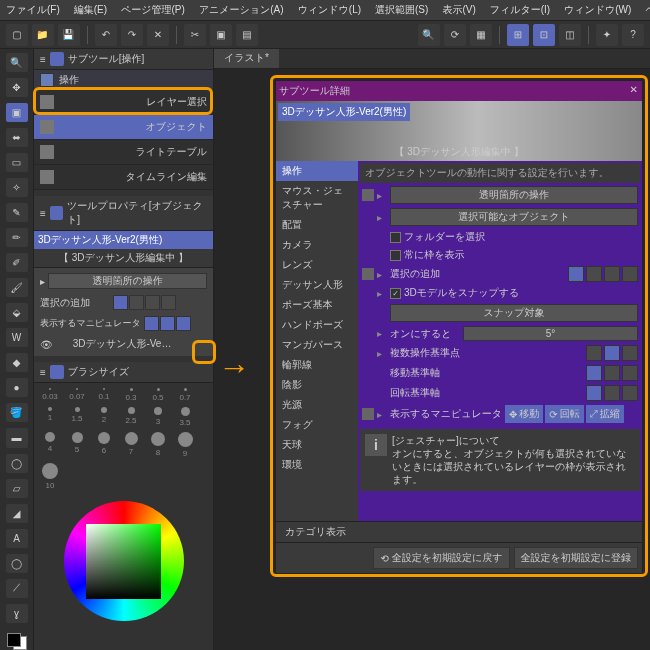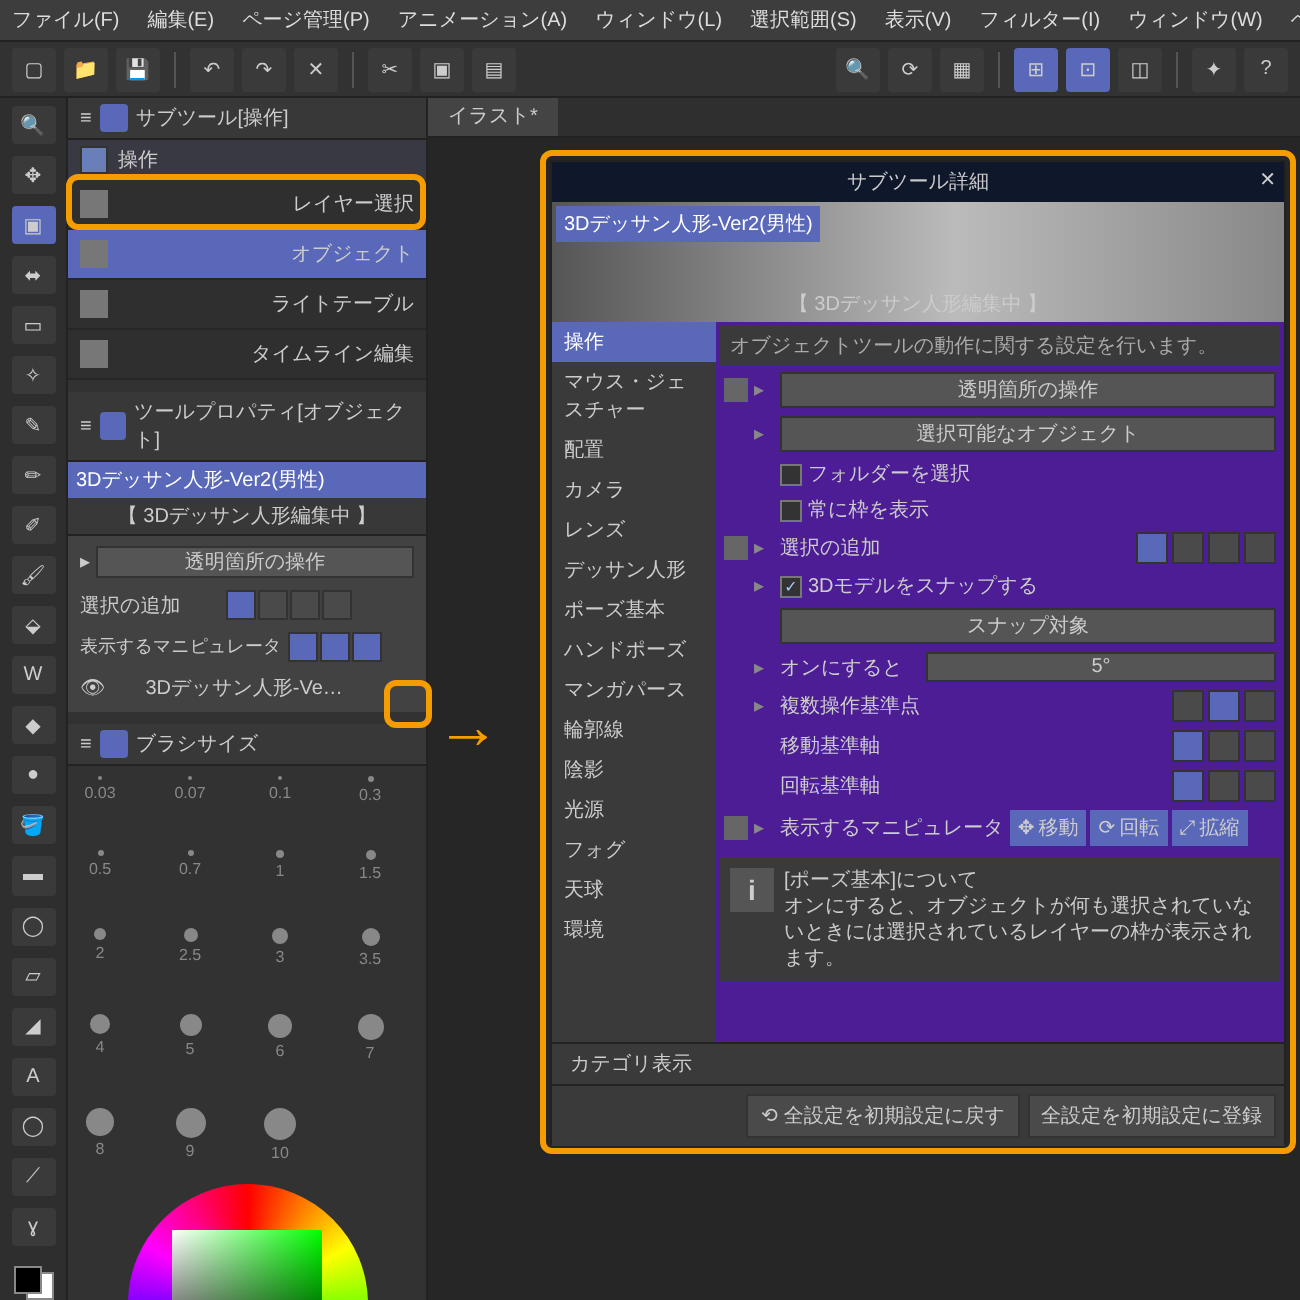--- a/index.html
+++ b/index.html
@@ -34,33 +34,33 @@
 .prop-row{display:flex;align-items:center;padding:3px 2px;gap:3px}
 .prop-row .lbl{flex:0 0 auto;width:70px}
 .prop-row .ctrl{flex:1;background:#555;height:16px;border:1px solid #333}
 .miniicons{display:flex;gap:1px}
 .miniicons .mi{width:15px;height:15px;background:#4a4a4a;border:1px solid #333}
 .miniicons .mi.sel{background:#5968b8}
 .wrench{position:absolute;right:-8px;top:350px;width:20px;height:20px;background:#444;border:1px solid #222}
 .arrow{position:absolute;left:218px;top:345px;color:#f59c00;font-size:32px;font-weight:bold}
 .hl2{top:340px;left:192px;width:24px;height:24px;border-radius:6px}
 .brush-panel{margin-top:6px}
-.brush-dots{display:flex;flex-wrap:wrap;gap:23px;padding:5px}
+.brush-dots{display:flex;flex-wrap:wrap;gap:5px;padding:5px}
 .bd{display:flex;flex-direction:column;align-items:center;width:22px}
 .bd .c{border-radius:50%;background:#888}
 .bd .n{font-size:8px;color:#888;margin-top:2px}
 .colorwheel{display:flex;justify-content:center;padding:6px}
 .wheel{width:120px;height:120px;border-radius:50%;background:conic-gradient(red,yellow,lime,cyan,blue,magenta,red);display:flex;align-items:center;justify-content:center}
 .inner{width:75px;height:75px;background:linear-gradient(to right,#fff,#0f0),linear-gradient(to top,#000,transparent);background-blend-mode:multiply}
 .canvas{flex:1;background:#262626;position:relative}
 .tabstrip{background:#2f2f2f;height:20px;display:flex;border-bottom:1px solid #222}
 .tab{background:#444;padding:2px 10px;color:#ccc}
 .detail-panel{position:absolute;top:80px;left:275px;width:368px;height:492px;background:#414141;border:1px solid #222}
 .hl3{top:75px;left:270px;width:378px;height:502px;border-radius:6px}
-.dp-title{background:#0f172a;text-align:center;padding:3px;position:relative}
+.dp-title{background:#701a75;padding:3px;position:relative}
 .dp-close{position:absolute;right:4px;top:3px;color:#ccc}
 .dp-banner{height:60px;background:linear-gradient(to right,#555,#bbb 55%,#888);display:flex;align-items:flex-end;justify-content:center;padding-bottom:2px;position:relative}
 .dp-banner .tt{background:#5968b8;color:#fff;padding:2px 4px;position:absolute;top:2px;left:2px}
 .dp-body{display:flex;height:360px}
 .dp-cats{width:82px;background:#3a3a3a;display:flex;flex-direction:column}
 .dp-cat{padding:3px 6px;color:#ccc}
 .dp-cat.sel{background:#5968b8;color:#fff}
 .dp-props{flex:1;background:#4c1d95;padding:2px;display:flex;flex-direction:column;gap:2px;overflow:hidden}
 .dp-desc{background:#3a3a3a;padding:3px 5px;color:#aaa}
 .dp-row{display:flex;align-items:center;gap:3px;padding:1px 2px}
@@ -438,21 +438,21 @@
             </div>
           <div class="m">
               <span>⤢</span>
               <span>拡縮</span>
             </div>
         </div>
       </div>
       <div class="dp-info">
         <div class="ii">i</div>
         <div class="txt">
-            <div>[ポーズ基本]について</div>
+            <div>[ジェスチャー]について</div>
             <div>オンにすると、オブジェクトが何も選択されていないときには選択されているレイヤーの枠が表示されます。</div>
           </div>
       </div>
     </div>
   </div>
   <div class="dp-footer">
     <div class="chk"></div>
     <span>カテゴリ表示</span>
   </div>
   <div class="dp-footer2">

